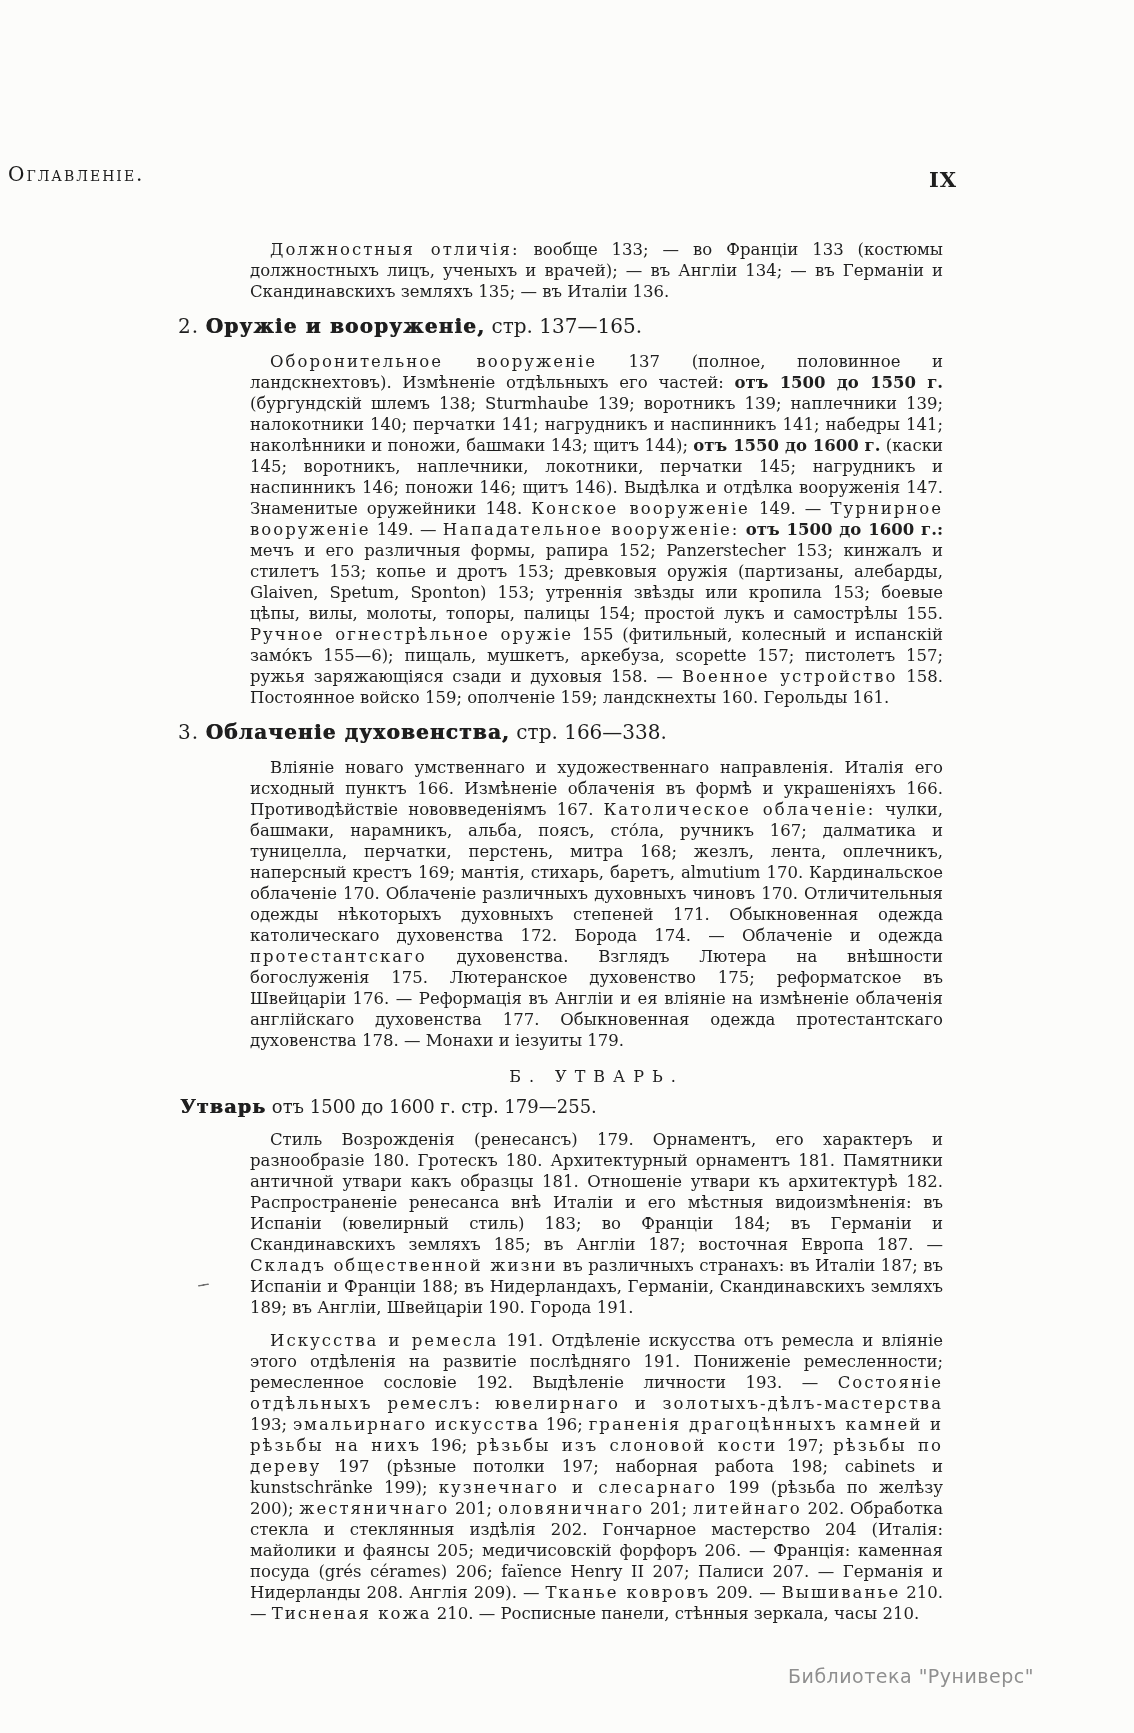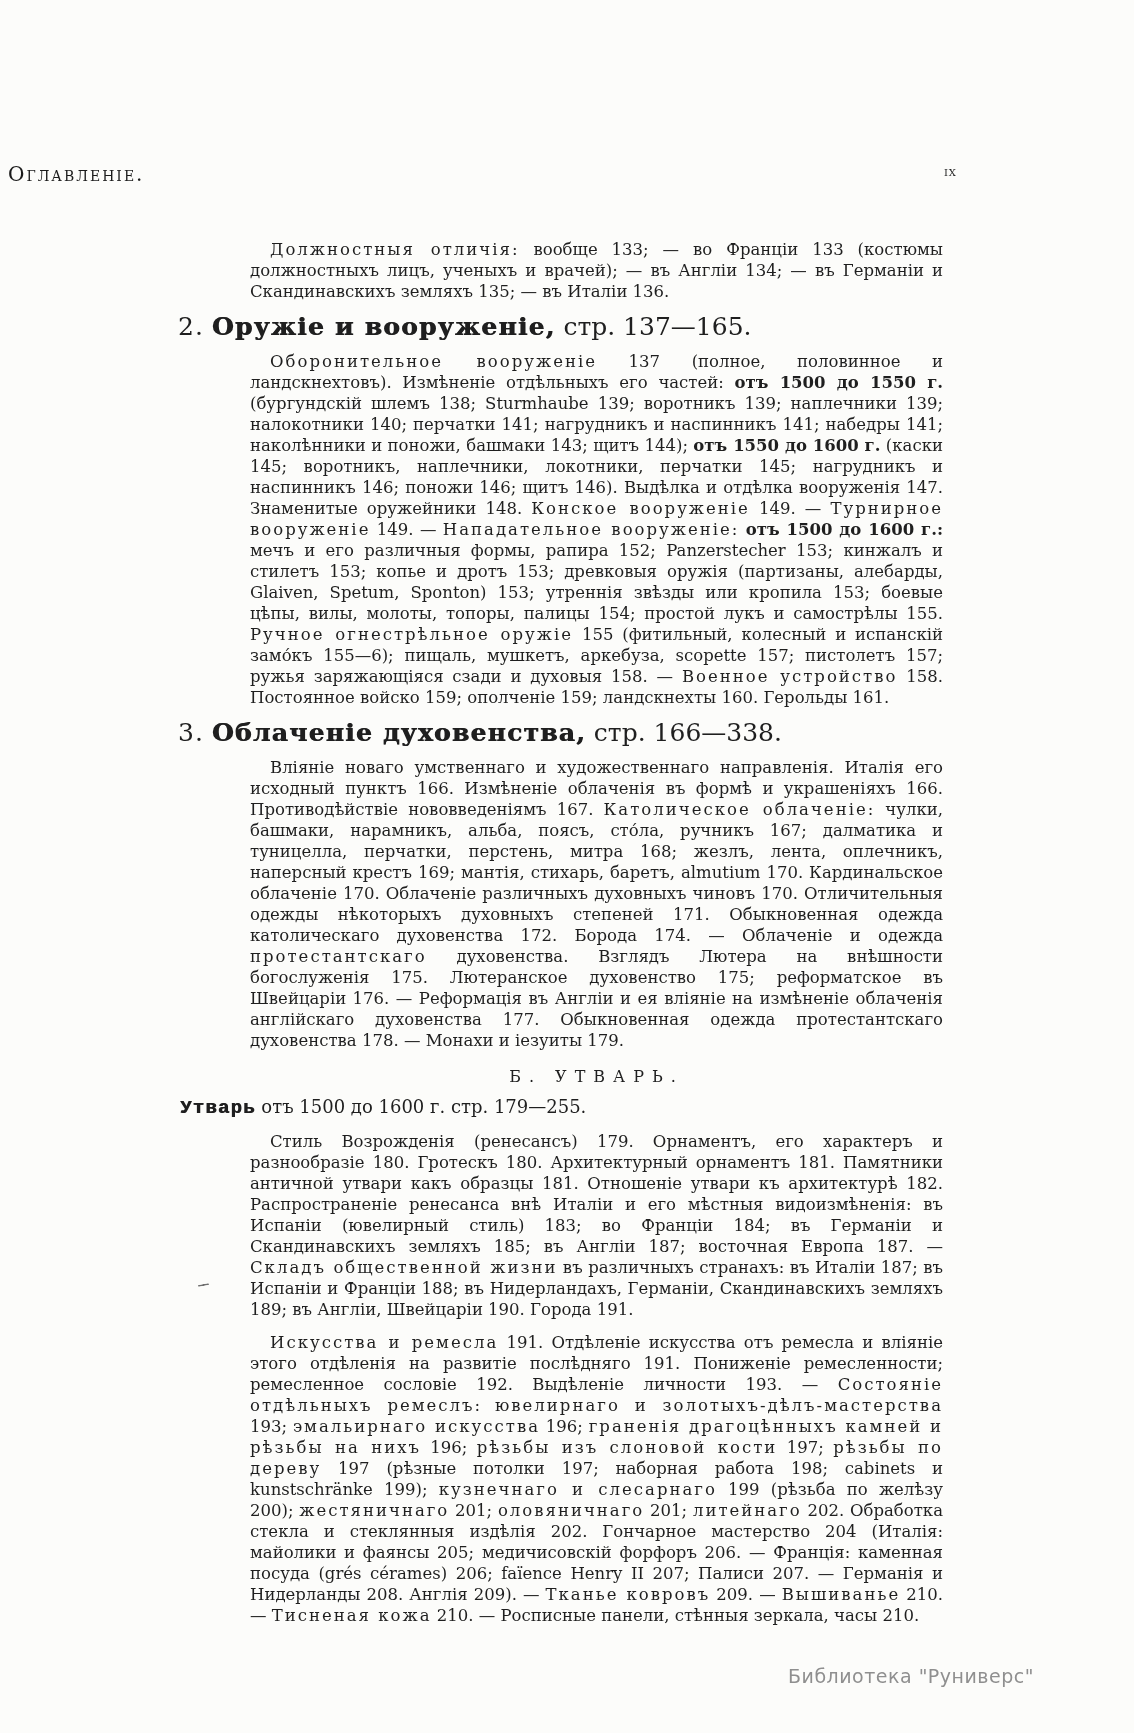--- a/index.html
+++ b/index.html
@@ -18,39 +18,39 @@
     top: 162px; left: 8px; width: 100%;
     text-align: left;
     font-size: 20px;
     font-variant: small-caps;
     letter-spacing: 2px;
     color: #1a1a1a;
   }
   .page-number {
     position: absolute;
     top: 167px; right: 177px;
-    font-size: 10px;
-    font-weight: normal;
+    font-size: 21px;
+    font-weight: bold;
     letter-spacing: 1px;
   }
   .text-block {
     position: absolute;
     left: 238px; top: 227px;
     width: 717px;
     font-size: 16.5px;
     line-height: 21px;
     text-align: justify;
   }
   .para { margin: 12px; text-indent: 20px; }
   .seg-normal {}
   .seg-spaced { letter-spacing: 2px; }
   .seg-italic { font-weight: bold; }
   .section-heading {
     margin: 5px 0 3px -60px;
-    font-size: 25px;
+    font-size: 20px;
     line-height: 25px;
     text-align: left;
     white-space: nowrap;
   }
   .sec-num { letter-spacing: 1px; }
   .fat {
     font-weight: bold;
     letter-spacing: 1.2px;
     text-shadow: 0.7px 0 currentColor;
   }
@@ -59,21 +59,21 @@
     margin: 15px 0 9px;
     text-align: center;
     font-size: 16px;
   }
   .part-heading span { letter-spacing: 8px; }
   .hang-heading {
     margin: 1px 0 6px -58px;
     font-size: 18px;
     text-align: left;
   }
-  .hang-heading .fat { font-size: 19px; font-family: Liberation Mono, monospace; }
+  .hang-heading .fat { font-size: 19px; }
   .margin-mark {
     position: absolute;
     left: 198px; top: 1284px;
     width: 11px; height: 0;
     border-top: 2px solid #6f6f6f;
     transform: rotate(-10deg);
     border-radius: 1px;
   }
   .watermark {
     position: absolute;

